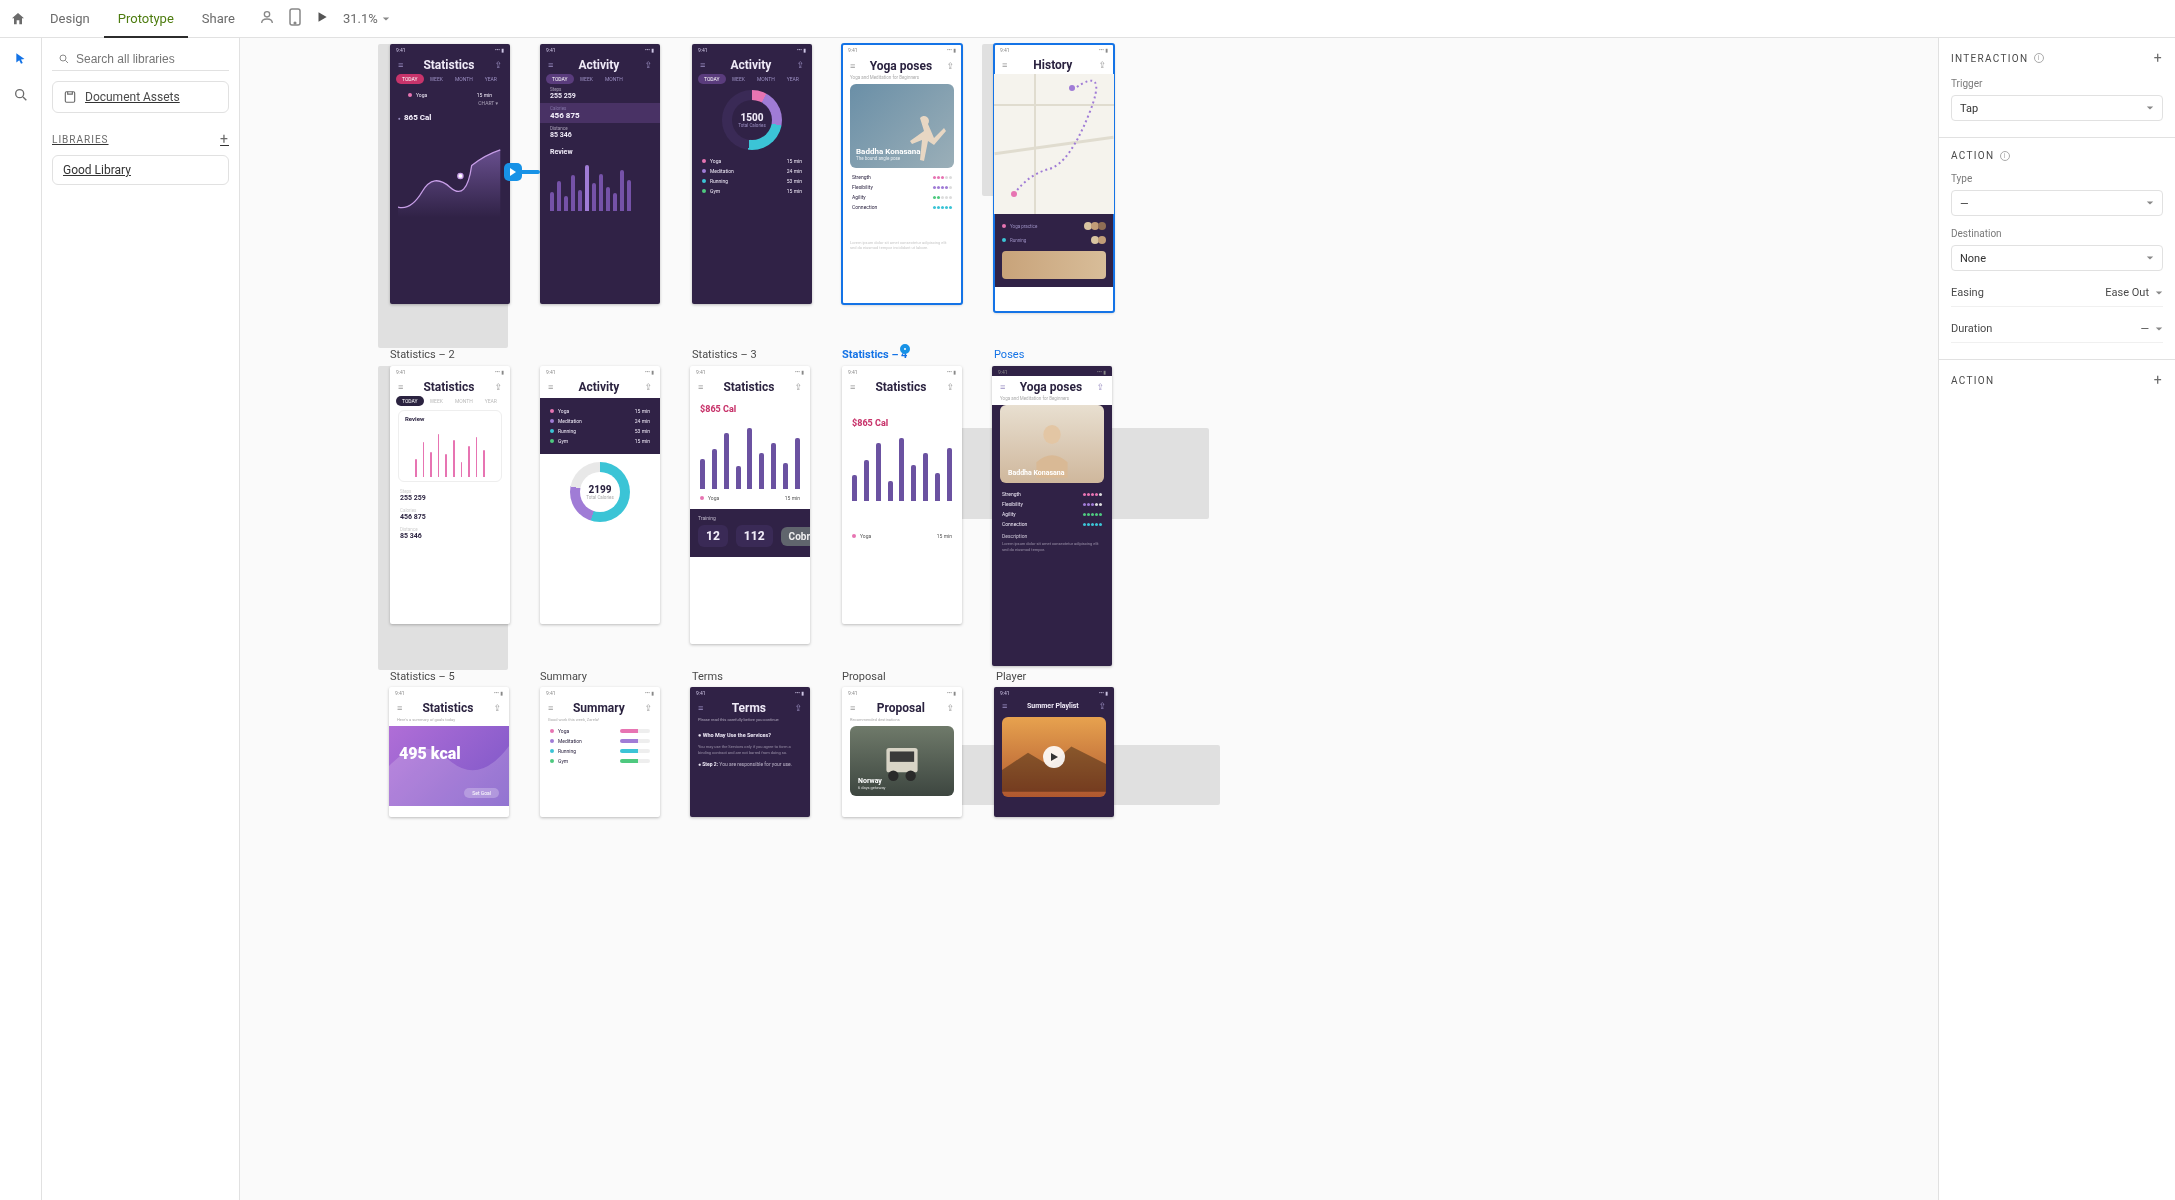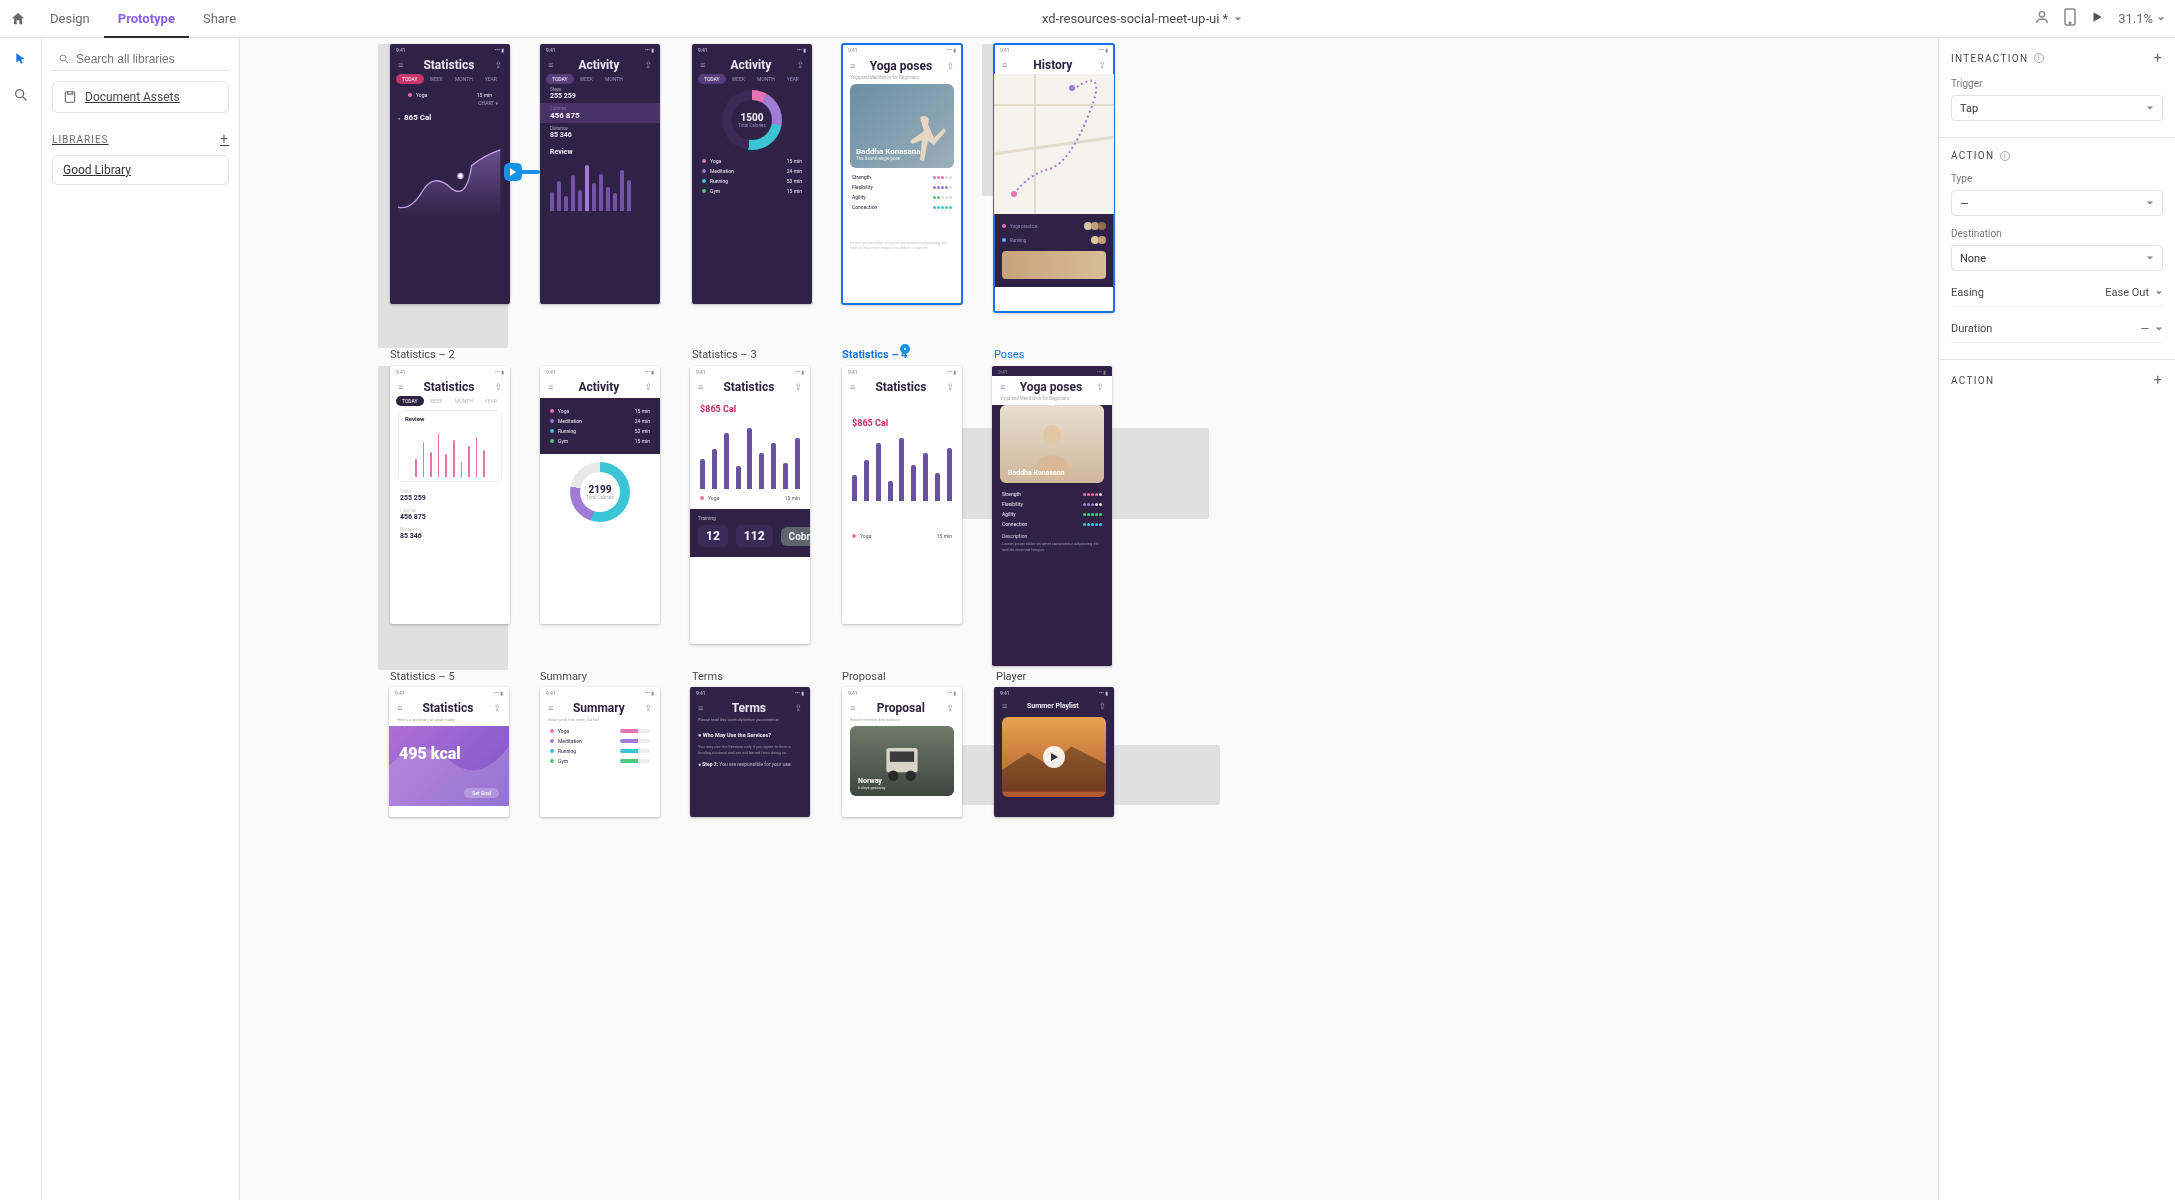--- a/index.html
+++ b/index.html
@@ -40,21 +40,21 @@
   .topbar .home { color:#6b6b6b; }
   .topbar-tabs { display:flex; gap:0; }
   .topbar-tab {
     padding: 0 14px;
     height: var(--topbar-h);
     line-height: var(--topbar-h);
     color:#6b6b6b;
     border-bottom: 2px solid transparent;
     cursor:pointer;
   }
-  .topbar-tab.active { color:#8b5cf6; border-bottom-color:#2c2c2c; font-weight:700; }
+  .topbar-tab.active { color:#4d7c0f; border-bottom-color:#2c2c2c; font-weight:400; }
   .doc-title { flex:1; text-align:center; color:#4a4a4a; display:flex; justify-content:center; gap:6px; align-items:center;}
   .topbar-right { display:flex; align-items:center; gap:14px; color:#6b6b6b; }
   .zoom { display:flex; align-items:center; gap:4px; }
 
   
   .left-rail {
     position: absolute;
     top: var(--topbar-h);
     left: 0;
     width: var(--left-rail-w);
@@ -242,26 +242,20 @@
 <div class="topbar">
   <span class="home">
     <svg class="icon" width="16" height="16" viewBox="0 0 24 24" fill="currentColor">
         <path d="M12 3l9 8h-3v9h-4v-6H10v6H6v-9H3z"></path>
       </svg>
   </span>
   <div class="topbar-tabs">
     <div class="topbar-tab">Design</div>
     <div class="topbar-tab active">Prototype</div>
     <div class="topbar-tab">Share</div>
-  </div>
-  <div class="doc-title">
-    <span>xd-resources-social-meet-up-ui *</span>
-    <svg class="chevron" viewBox="0 0 10 10" fill="#888">
-        <path d="M1 3l4 4 4-4z"></path>
-      </svg>
   </div>
   <div class="topbar-right">
     <span>
       <svg width="16" height="16" viewBox="0 0 24 24" fill="none" stroke="#888" stroke-width="2">
           <circle cx="12" cy="8" r="4"></circle>
           <path d="M4 21c0-4 4-6 8-6s8 2 8 6"></path>
         </svg>
     </span>
     <span>
       <svg width="12" height="18" viewBox="0 0 12 18" fill="none" stroke="#888" stroke-width="1.5">

